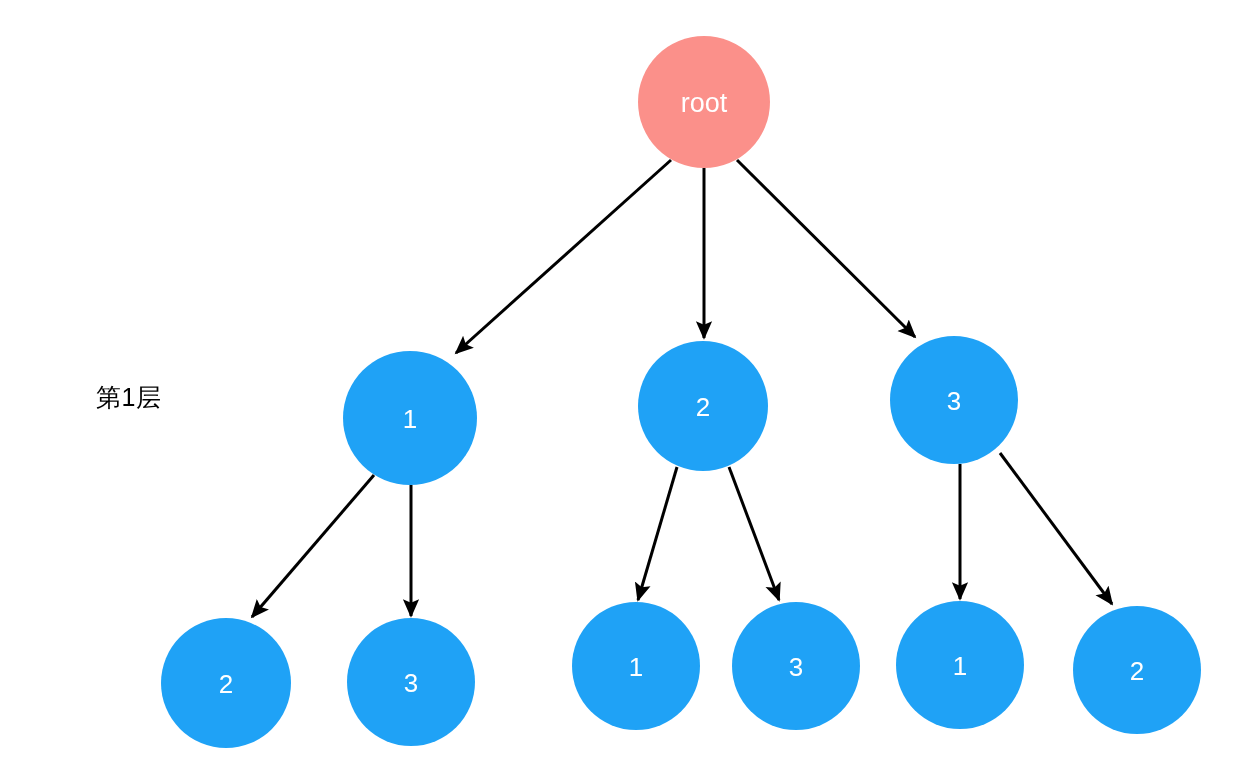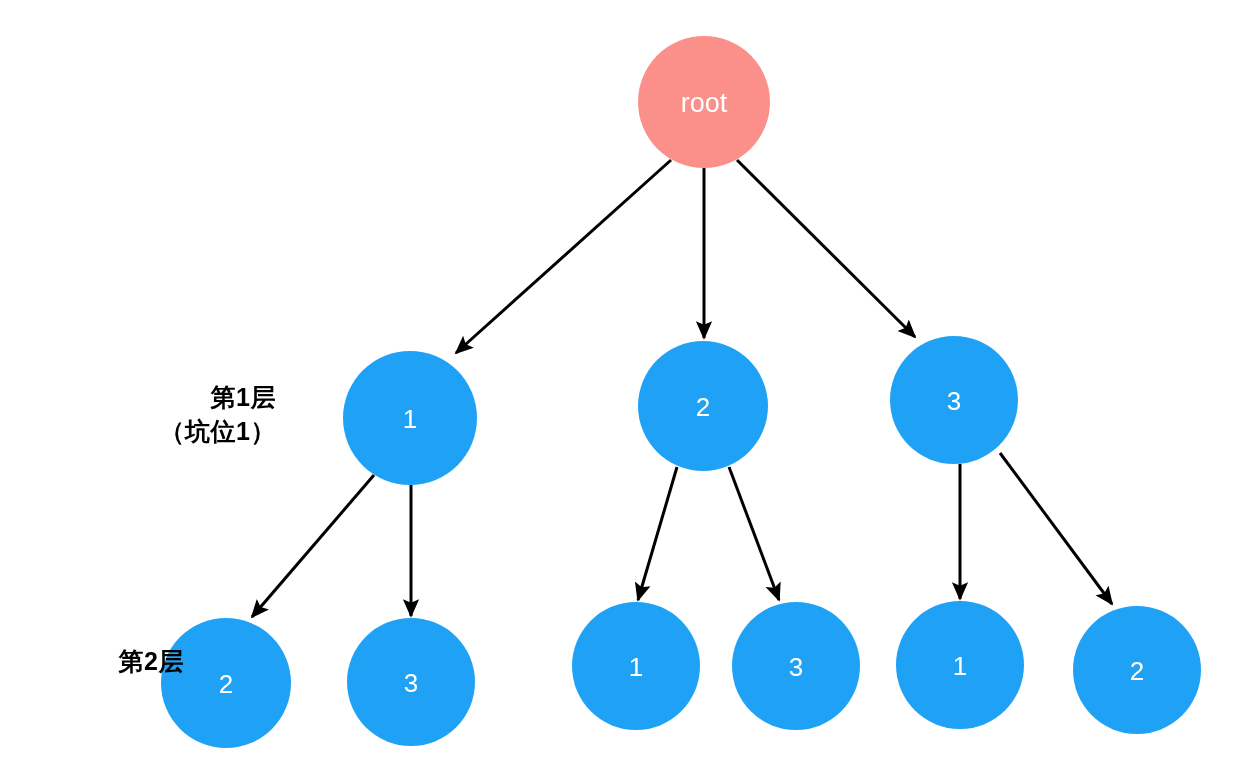--- a/index.html
+++ b/index.html
@@ -41,25 +41,25 @@
   .node-label.root-label { font-size: 27px; }
   .node-label.num-label  { font-size: 26px; }
   .edge-line {
     stroke: #000000;
     stroke-width: 3;
     fill: none;
   }
   .layer-label {
     position: absolute;
     font-family: "Liberation Sans", "DejaVu Sans", sans-serif;
-    font-weight: bold;
+    font-weight: normal;
     font-size: 25px;
     color: #000000;
     line-height: 1.35;
-    text-align: right;
+    text-align: left;
     white-space: nowrap;
     letter-spacing: 0.5px;
   }
   #layer-label-1 { left: 96px; top: 381px; width: 180px; }
   #layer-label-2 { left: 24px; top: 645px; width: 160px; }
 </style>
 </head>
 <body>
 
 <div id="canvas">
@@ -121,20 +121,18 @@
         </g>
         <g>
           <circle class="node-circle" cx="1137" cy="670" r="64" fill="#1fa2f6"></circle>
           <text class="node-label num-label" x="1137" y="671" fill="#ffffff">2</text>
         </g>
       </g>
   </svg>
 
   <div class="layer-label" id="layer-label-1">
     <div>第1层</div>
-    <div>（坑位1）</div>
   </div>
 
   <div class="layer-label" id="layer-label-2">
-    <div>第2层</div>
   </div>
 
 </div>
 
 </body></html>

